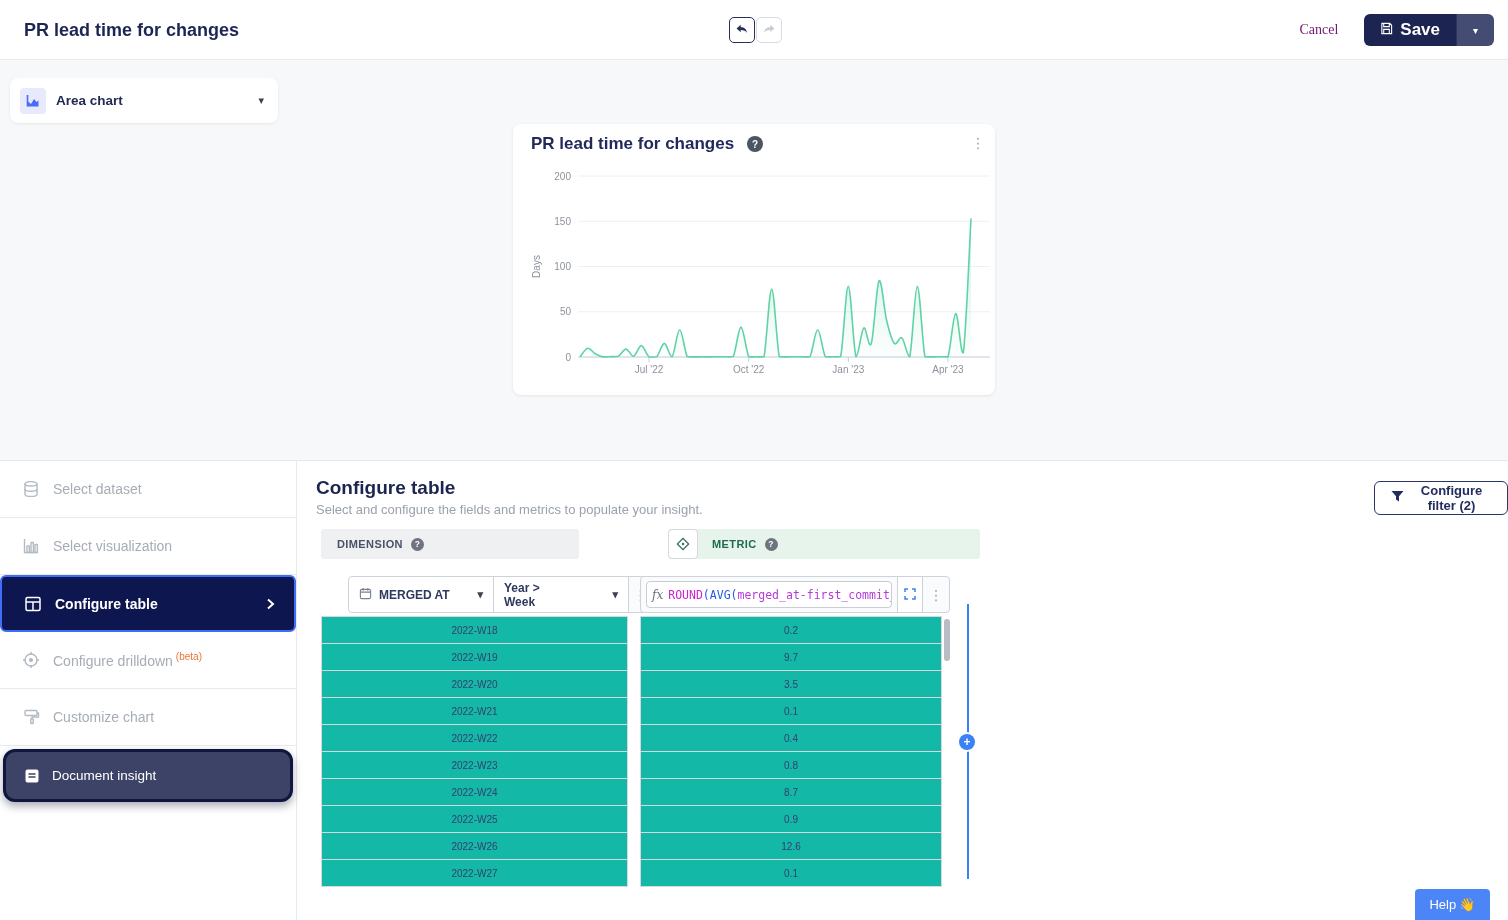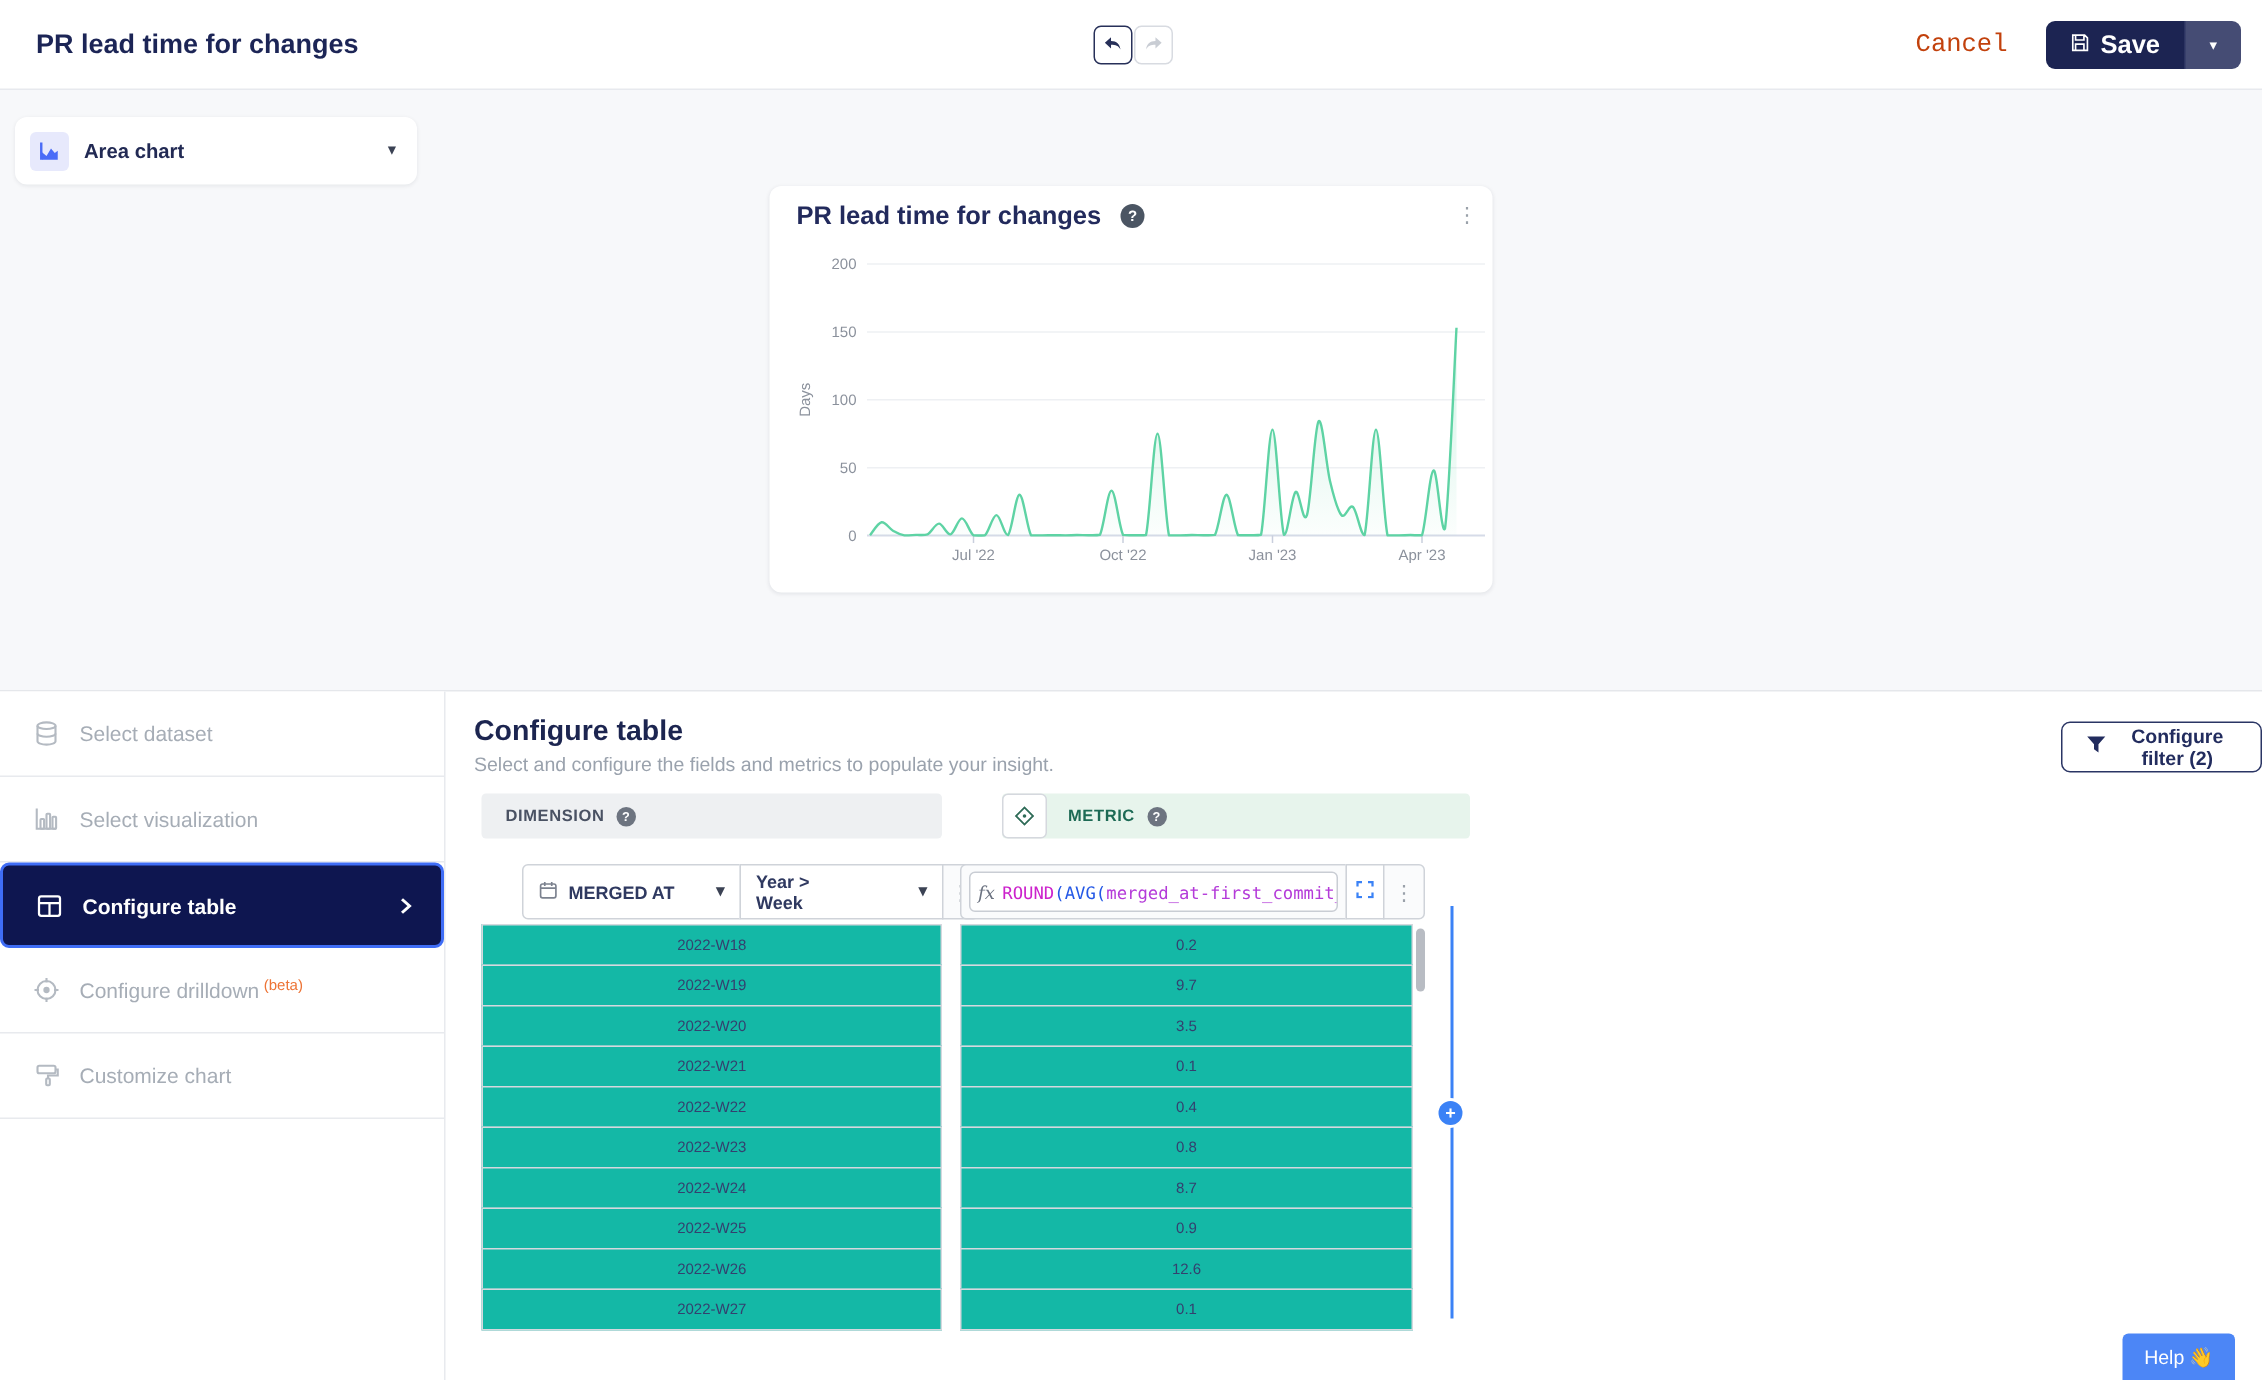--- a/index.html
+++ b/index.html
@@ -11,22 +11,22 @@
   .topbar { position:absolute; left:0; top:0; width:1508px; height:60px; background:#fff;
             border-bottom:1px solid #e7e9ee; display:flex; align-items:center; }
   .page-title { position:absolute; left:24px; top:50%; transform:translateY(-50%);
                 font-size:18px; font-weight:700; color:#1c2556; }
   .undo-redo { position:absolute; left:729px; top:17px; display:flex; }
   .ur-btn { width:26px; height:26px; background:#fff; border-radius:5px; display:flex;
             align-items:center; justify-content:center; cursor:pointer; }
   .ur-btn.undo { border:1.5px solid #273059; color:#273059; z-index:2; }
   .ur-btn.redo { border:1px solid #d8dbe1; color:#c9cdd4; margin-left:1px; }
   .top-actions { position:absolute; right:14px; top:14px; display:flex; align-items:center; gap:26px; }
-  .cancel-btn { font-size:17px; color:#c2410c; background:none; border:none; cursor:pointer;
-                font-family:Liberation Mono, monospace; }
+  .cancel-btn { font-size:14px; color:#701a75; background:none; border:none; cursor:pointer;
+                font-family:Liberation Serif, serif; }
   .save-split { display:flex; height:32px; border-radius:6px; overflow:hidden; }
   .save-main { background:#1c2452; color:#fff; border:none; display:flex; align-items:center;
                gap:7px; padding:0 16px; font-size:17px; font-weight:600; cursor:pointer;
                font-family:"Liberation Sans", sans-serif; }
   .save-caret { background:#454c74; border:none; width:38px; color:#fff; font-size:10px;
                 cursor:pointer; border-left:1px solid #2c3462; }
 
   
   .canvas { position:absolute; left:0; top:60px; width:1508px; height:400px; background:#f7f8fa; }
   .chart-type-card { position:absolute; left:10px; top:18px; width:268px; height:45px; background:#fff;
@@ -71,21 +71,21 @@
   .main { position:relative; flex:1; }
   .panel-title { position:absolute; left:19px; top:16px; font-size:19px; font-weight:700; color:#1c2550; }
   .panel-subtitle { position:absolute; left:19px; top:41px; font-size:13px; color:#9aa2ad; }
   .filter-btn { position:absolute; left:1077px; top:20px; height:34px; padding:0 16px; background:#fff;
                 border:1px solid #2a3564; border-radius:6px; display:flex; align-items:center; gap:8px;
                 font-size:13px; font-weight:600; color:#222c5e; cursor:pointer;
                 font-family:"Liberation Sans", sans-serif; }
 
   .col-header { position:absolute; top:68px; height:30px; display:flex; align-items:center;
                 border-radius:3px; font-size:11px; font-weight:700; letter-spacing:.4px; }
-  .dim-header { left:24px; width:307px; background:#eef0f2; color:#4a5263; padding-left:16px; gap:8px; }
+  .dim-header { left:24px; width:258px; background:#eef0f2; color:#4a5263; padding-left:16px; gap:8px; }
   .met-header { left:343px; width:312px; background:#e7f4ec; color:#1d6a55; padding-left:44px; gap:8px;margin-left:28px; }
   .met-icon-box { position:absolute; left:0; top:0; width:30px; height:30px; background:#fff;
                   border:1px solid #d5d8de; border-radius:4px; display:flex; align-items:center;
                   justify-content:center; }
   .help-sm { width:13px; height:13px; border-radius:50%; background:#6d7480; color:#fff; font-size:8.5px;
              font-weight:700; display:inline-flex; align-items:center; justify-content:center; }
 
   .thead { position:absolute; top:115px; height:37px; display:flex; }
   .th-cell { border:1px solid #cfd3d9; background:#fff; display:flex; align-items:center; height:37px; }
   .th-cell + .th-cell { margin-left:-1px;gap:40px; }
@@ -265,20 +265,29 @@
       <div class="side-item">
         <span class="s-icon">
           <svg width="18" height="18" viewBox="0 0 18 18" fill="none" stroke="currentColor" stroke-width="1.4">
               <rect x="3" y="2.5" width="12" height="5" rx="1.2"></rect>
               <path d="M15 5 h1.5 v4 H10 v2"></path>
               <rect x="8.8" y="11" width="2.4" height="4.5" rx="0.6"></rect>
             </svg>
         </span>
         <span>Customize chart</span>
       </div>
+      <div class="doc-insight">
+        <span class="s-icon">
+          <svg width="16" height="16" viewBox="0 0 16 16">
+              <rect x="1.5" y="1.5" width="13" height="13" rx="2" fill="#fff"></rect>
+              <path d="M4.5 6 H11.5 M4.5 9 H11.5" stroke="#3c4367" stroke-width="1.6"></path>
+            </svg>
+        </span>
+        <span>Document insight</span>
+      </div>
     </aside>
 
     <main class="main">
       <h2 class="panel-title">Configure table</h2>
       <p class="panel-subtitle">Select and configure the fields and metrics to populate your insight.</p>
       <button class="filter-btn">
         <span>
           <svg width="13" height="13" viewBox="0 0 14 13">
               <path d="M0.5 0.5 H13.5 L8.6 6.2 V12 L5.4 9.8 V6.2 Z" fill="#222c5e"></path>
             </svg>

